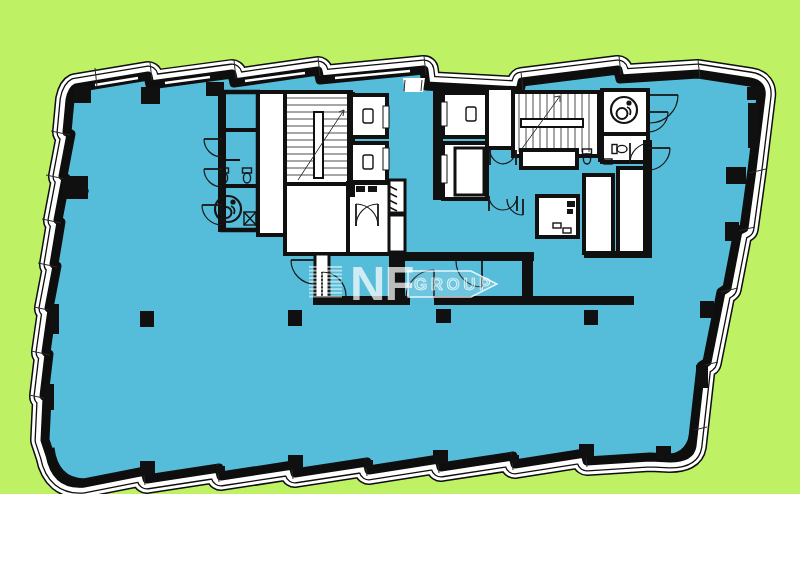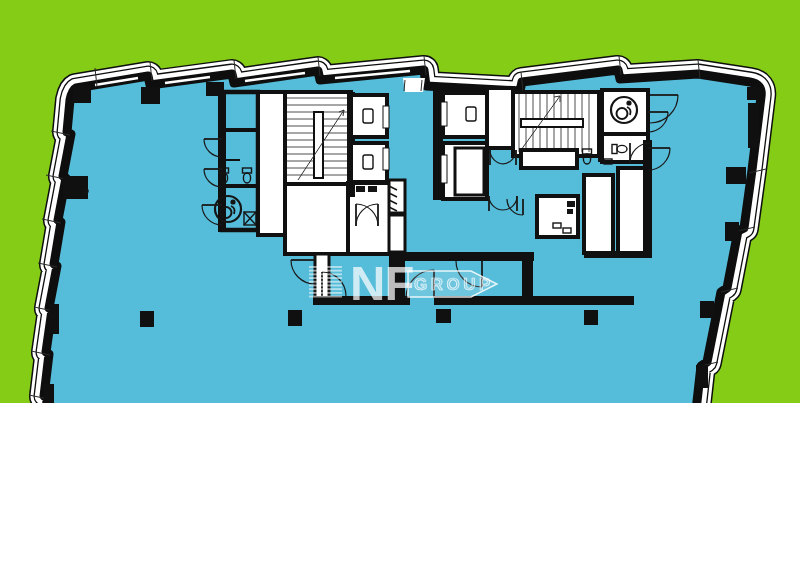--- a/index.html
+++ b/index.html
@@ -1,16 +1,16 @@
 <!DOCTYPE html>
 <html><head>
 <meta charset="utf-8">
 <style>
   html,body{margin:0;padding:0;background:#ffffff;}
-  .stage{width:800px;height:403px;position:relative;background:#84cc16;overflow:hidden;}
+  .stage{width:800px;height:494px;position:relative;background:#bef264;overflow:hidden;}
   svg{display:block;}
   
   .ring1{fill:none;stroke:#0e0e0e;stroke-width:30;stroke-linejoin:round;}
   .ring2{fill:none;stroke:#ffffff;stroke-width:27;stroke-linejoin:round;}
   .ring3{fill:none;stroke:#0e0e0e;stroke-width:21;stroke-linejoin:round;}
   .ring4{fill:none;stroke:#ffffff;stroke-width:18.4;stroke-linejoin:round;}
   .floor{stroke:#0e0e0e;stroke-width:9;stroke-linejoin:round;}
   .glaze{stroke:#ffffff;stroke-width:2.6;stroke-linecap:butt;}
   .tick{stroke:#2a2a2a;stroke-width:1;}
   .wall{fill:#101010;stroke:none;}

